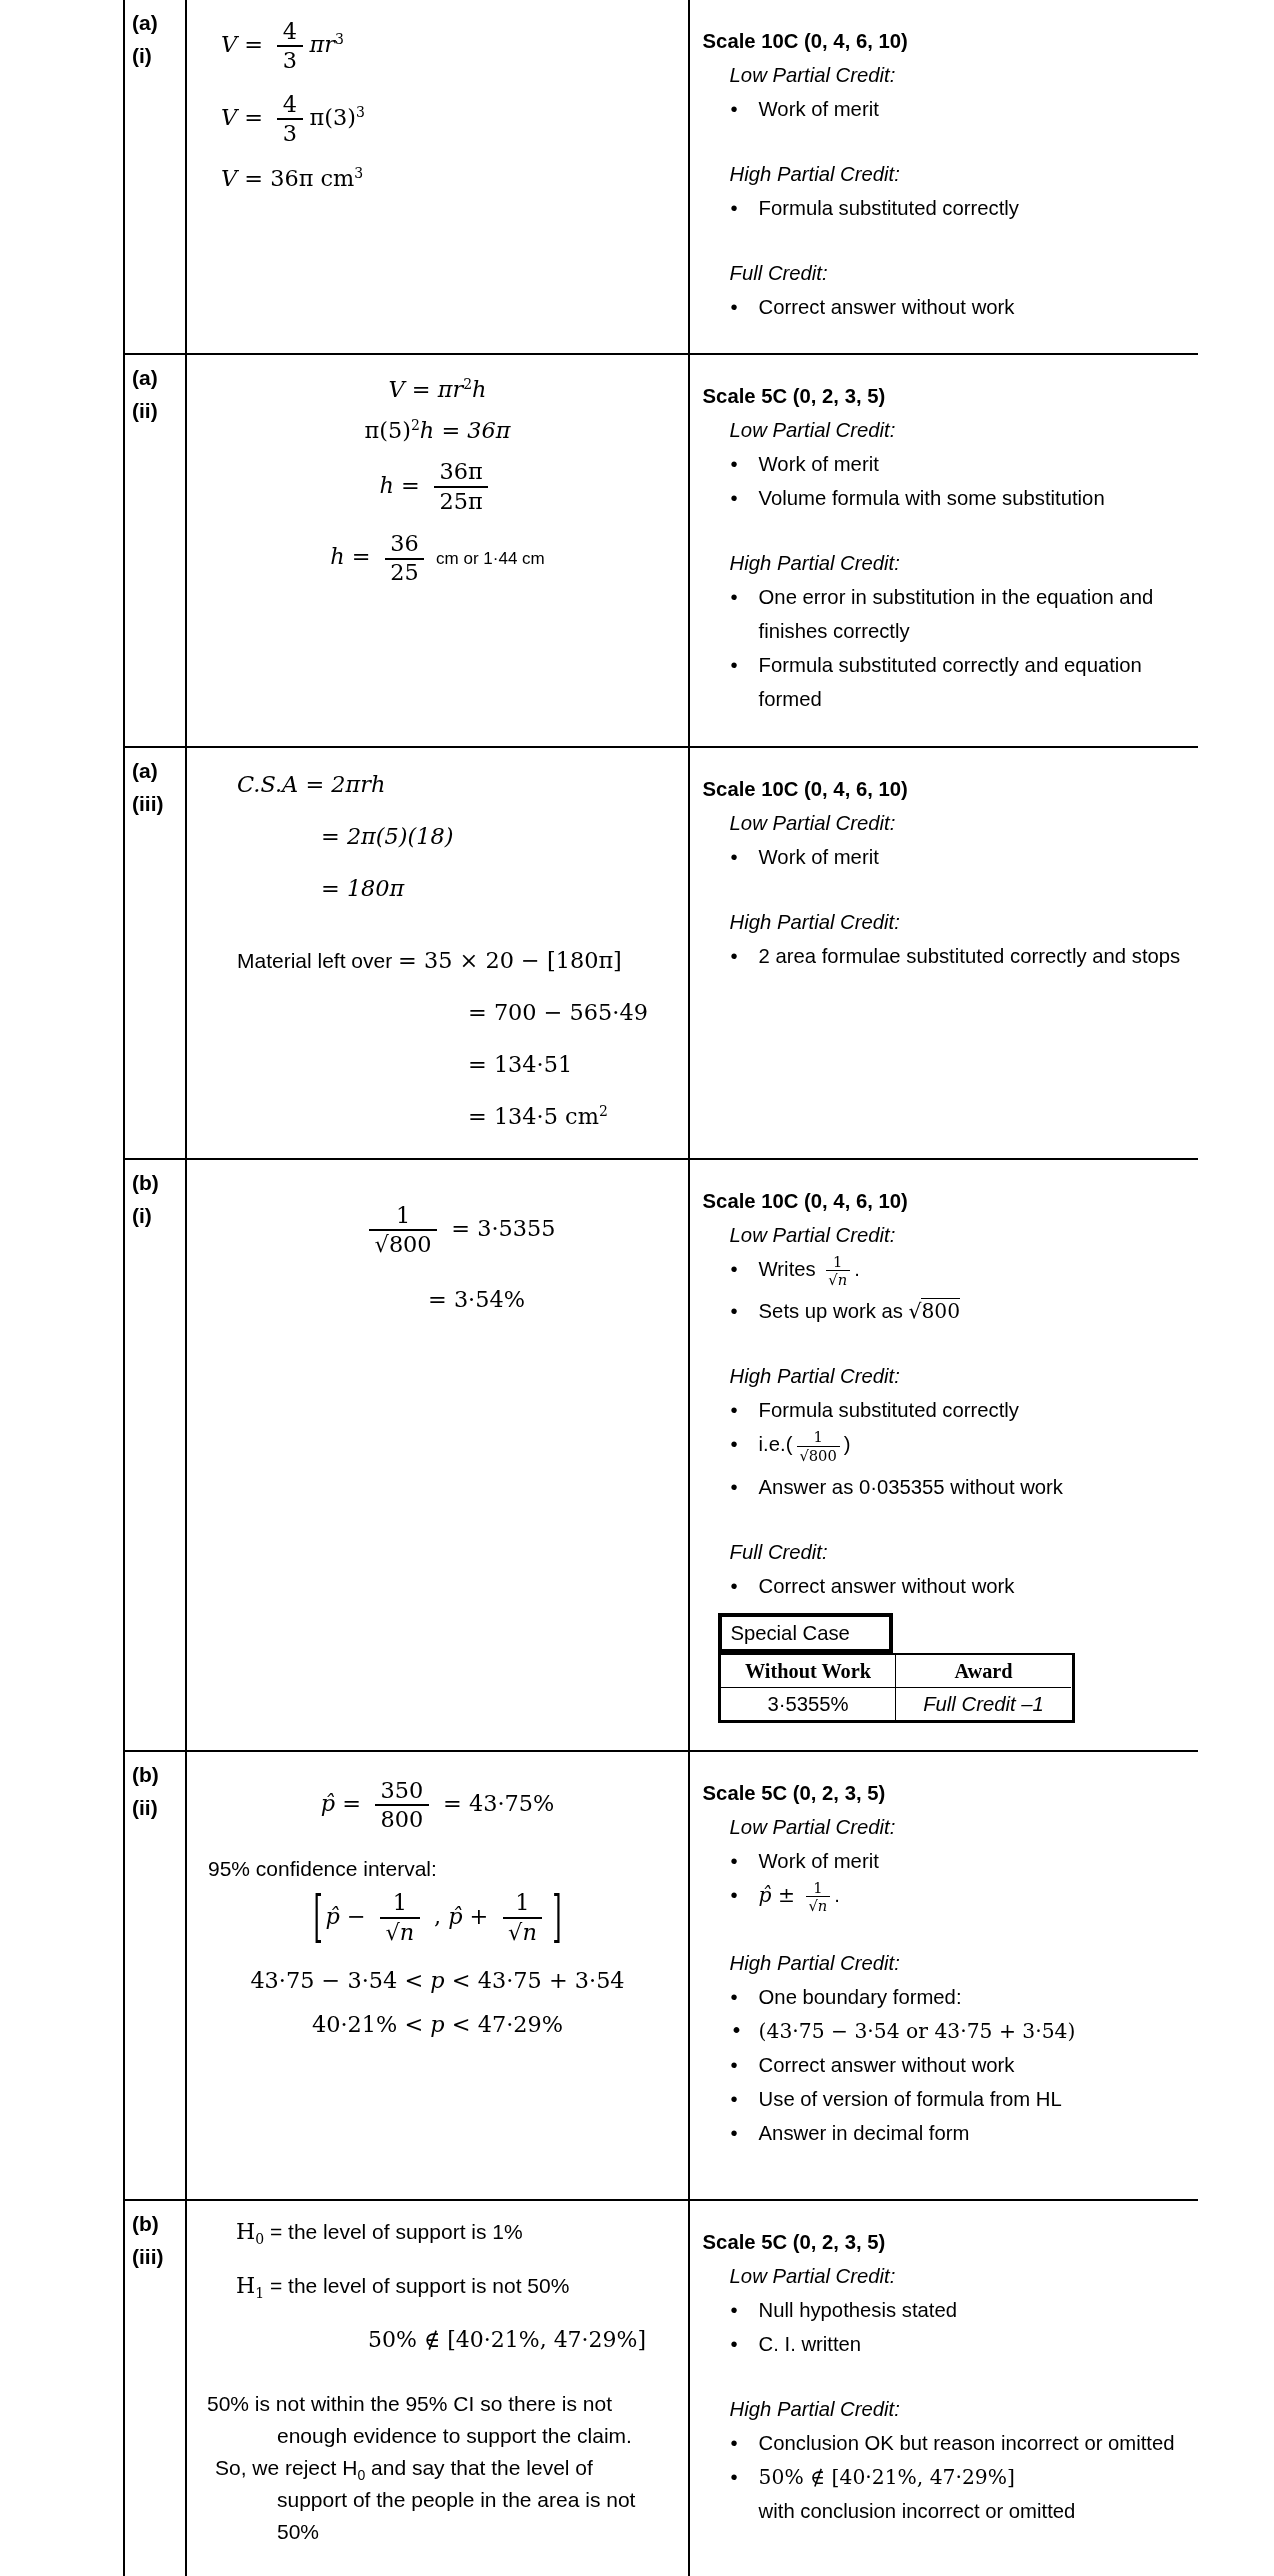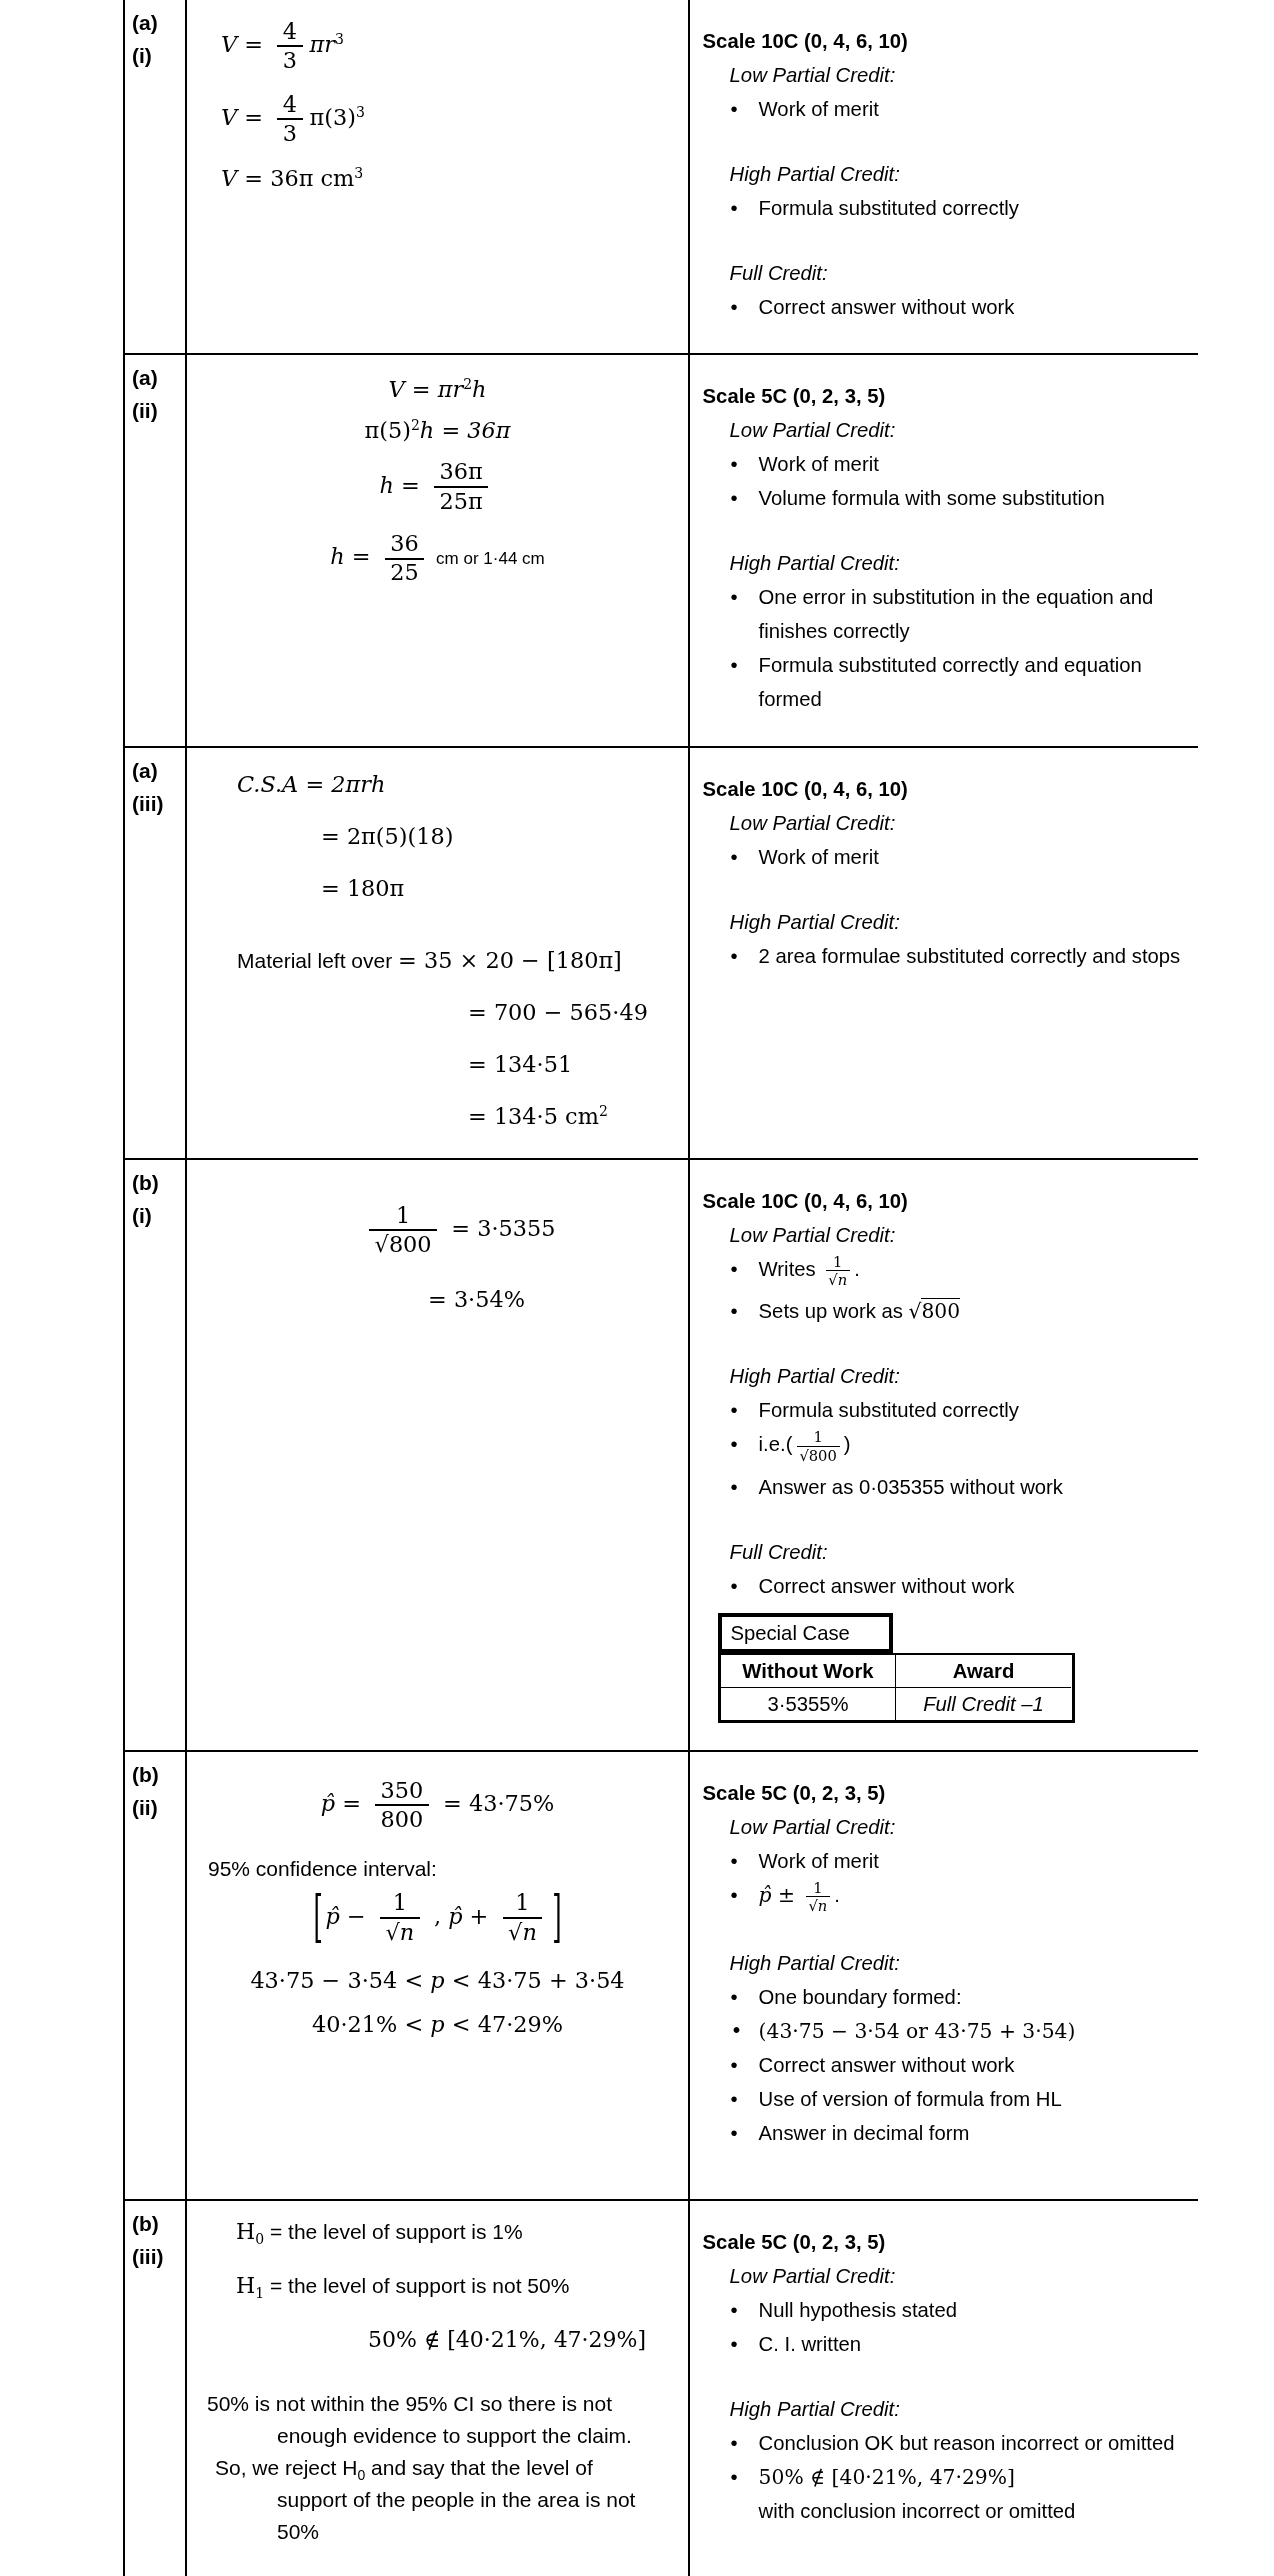--- a/index.html
+++ b/index.html
@@ -44,40 +44,40 @@
   .inline-rad { font-family:"DejaVu Serif", serif; }
   .bigb { display:inline-block; transform:scaleY(2.3); font-size:24px; vertical-align:middle; padding:0 2.8px; }
 
   
   .w-r1 { padding:18px 0 0 34px; }
   .w-r1 .math-line { margin-bottom:17px; }
   .w-r2 { padding-top:21px; text-align:center; }
   .w-r2 .math-line { margin-bottom:15.4px; }
   .w-r3 { padding:21px 0 0 50px; }
   .w-r3 .math-line { margin-bottom:21px; line-height:31px; }
-  .ind-eq  { padding-left:84px; }
+  .ind-eq  { padding-left:84px;font-style:italic; }
   .ind-eq2 { padding-left:231px; }
   .w-r4 { padding-top:42px; }
   .w-r4 .math-line { margin-left:175px; margin-bottom:28px; }
   .w-r4 .ml2 { margin-left:241px; }
   .w-r5 { padding-top:25px; text-align:center; }
   .w-r5 .math-line { margin-bottom:18px; }
   .w-r5 .ci-label { text-align:left; padding-left:21px; margin:24px 0 8.4px 0; }
   .w-r6 { padding-top:18px; font-size:22px; }
   .w-r6 .math-line { margin-bottom:29px; }
   .w-r6 .hline { padding-left:49px; }
   .w-r6 .setline { padding-left:181px; margin-top:9.8px; margin-bottom:36px; }
   .w-r6 p { font-family:"Liberation Sans",sans-serif; font-size:21px; line-height:32px; }
   .pad50 { padding-left:20px; } .pad130 { padding-left:90px; } .pad40 { padding-left:28px; }
 
   
   .sc-wrap { margin:9.8px 0 0 15.4px; font-size:20.3px; }
   .sc-tab { width:175px; border:4.2px solid #000; padding:0 8.4px; line-height:32px; }
   .sc-grid { width:357px; border:3.5px solid #000; border-top:2.1px solid #000; display:grid; grid-template-columns:175px 175px; text-align:center; line-height:32px; }
-  .sc-grid .hd { font-weight:bold; border-bottom:1.4px solid #000; }
+  .sc-grid .hd { font-weight:bold; border-bottom:1.4px solid #000;font-family:Liberation Serif, serif; }
   .sc-grid .c1 { border-right:1.4px solid #000; }
   .it { font-style:italic; }
 </style>
 </head>
 <body>
 
 <div class="page">
   <div class="mtable">
 
     <div class="trow" style="height:355px">

